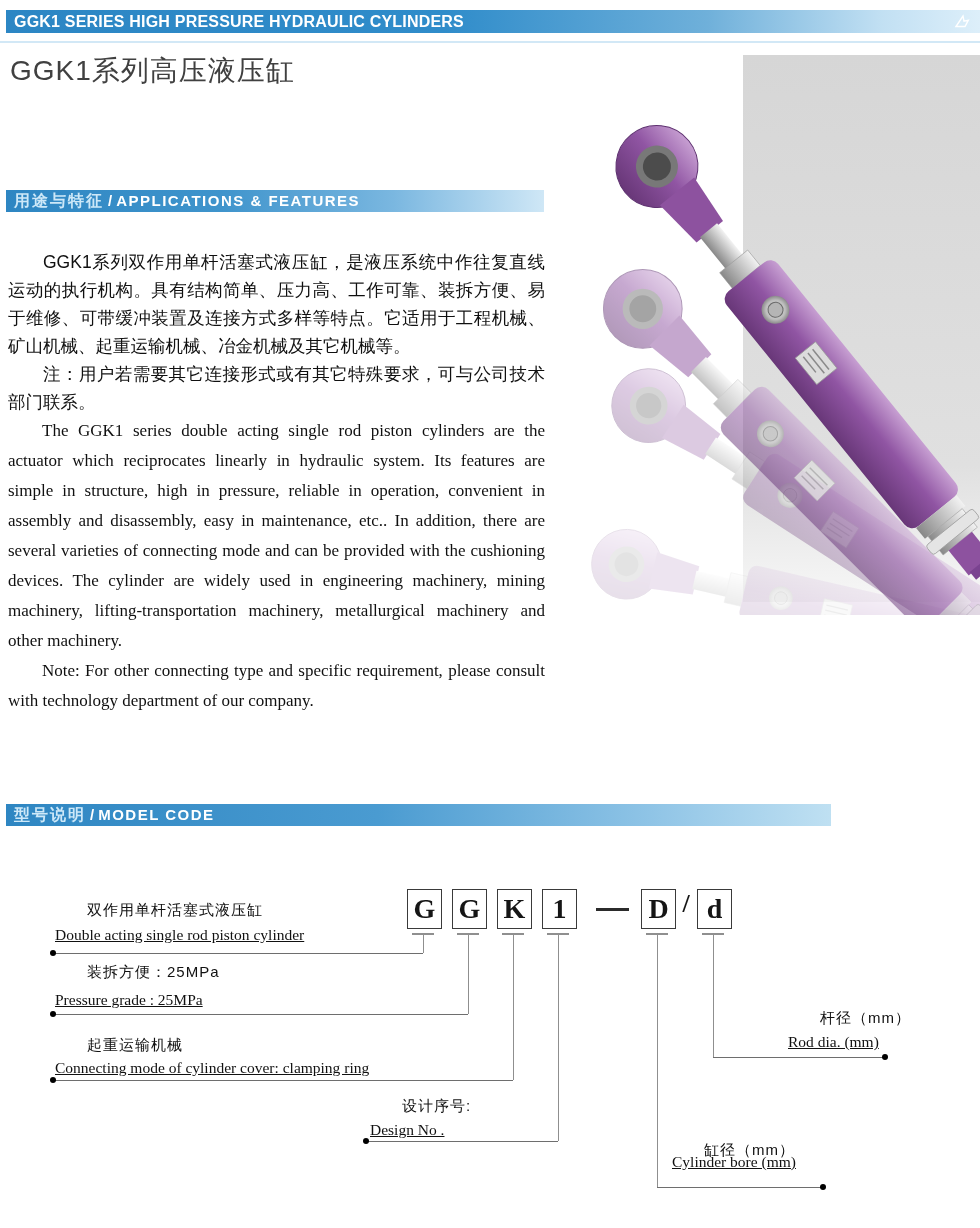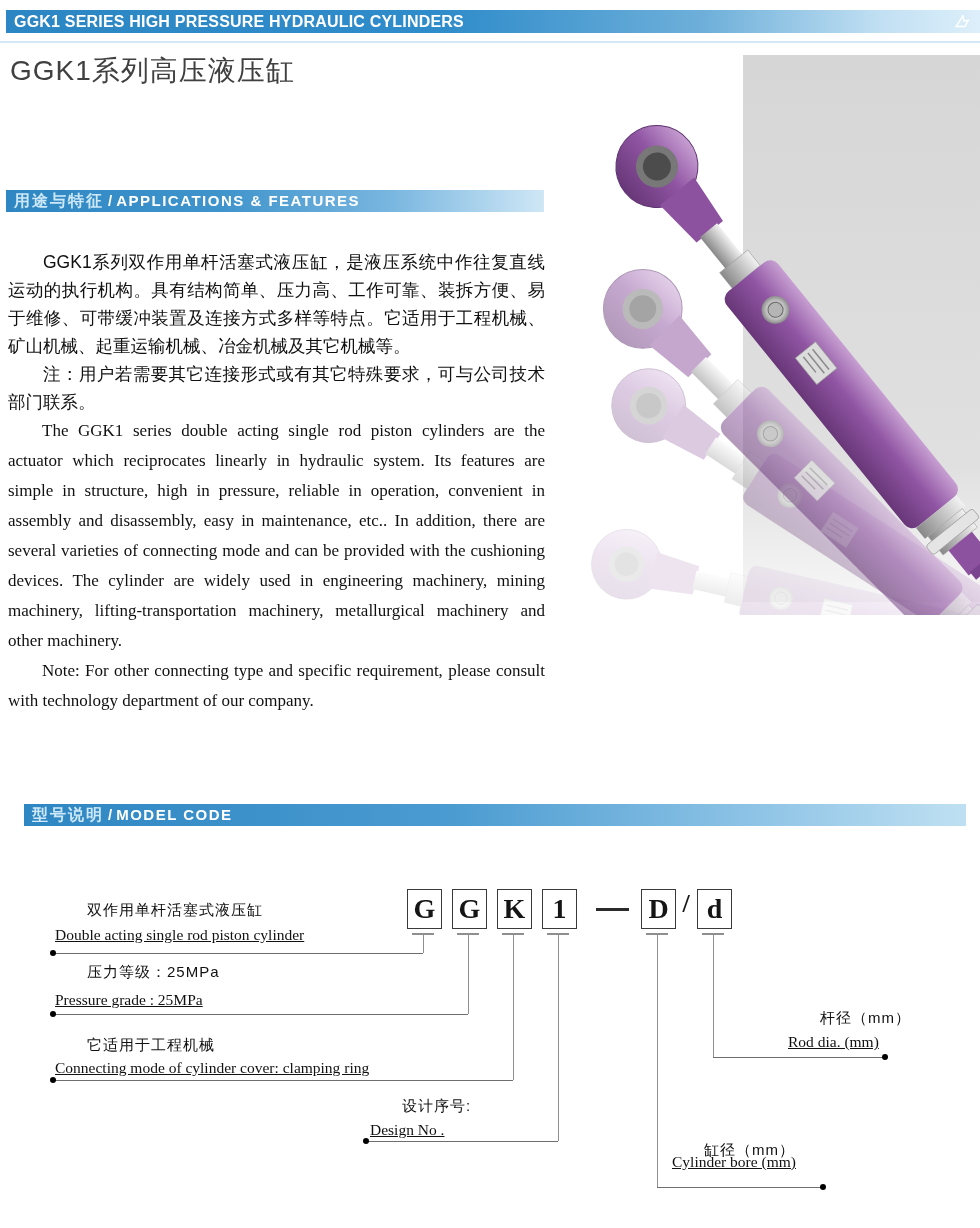--- a/index.html
+++ b/index.html
@@ -20,21 +20,21 @@
   .top-rule{position:absolute;left:0;top:41px;width:980px;height:2px;background:#d2e8f6;}
   
   .page-title{
     position:absolute;left:10px;top:52px;font-size:28px;font-weight:normal;
     color:#404040;letter-spacing:1px;
   }
   
   .section-bar{position:absolute;height:22px;line-height:22px;font-weight:bold;white-space:nowrap;overflow:hidden;}
   .bar-apps{left:6px;top:190px;width:538px;
     background:linear-gradient(90deg,#2e86c2 0%,#3f94cc 40%,#7ab7e0 72%,#cfe7f6 100%);}
-  .bar-model{left:24px;top:804px;width:942px;
+  .bar-model{left:6px;top:804px;width:825px;
     background:linear-gradient(90deg,#2e86c2 0%,#4a9bd1 45%,#8fc4e6 78%,#bfe0f2 100%);}
   .bar-zh{color:#cde8f8;font-size:16px;padding-left:8px;letter-spacing:2px;}
   .bar-sep{color:#ffffff;font-size:15px;padding:0 4px;}
   .bar-en{color:#ffffff;font-size:15px;letter-spacing:1.5px;}
   
   .text-col{position:absolute;left:8px;top:240px;width:537px;margin-top:8px;}
   .p-zh{font-size:17.5px;line-height:28px;text-align:justify;text-indent:2em;margin:0;color:#101010;}
   .p-en{font-family:"Liberation Serif","DejaVu Serif",serif;font-size:17px;line-height:30px;
         text-align:justify;text-indent:2em;margin:0;color:#101010;}
   
@@ -173,24 +173,24 @@
   <div class="bullet" style="left:50px;top:950px"></div>
   <div class="bullet" style="left:50px;top:1011px"></div>
   <div class="bullet" style="left:50px;top:1077px"></div>
   <div class="bullet" style="left:363px;top:1138px"></div>
   <div class="bullet" style="left:820px;top:1184px"></div>
   <div class="bullet" style="left:882px;top:1054px"></div>
 
   <div class="lbl-zh" style="left:55px;top:901px">双作用单杆活塞式液压缸</div>
   <div class="lbl-en" style="left:55px;top:926px">Double acting single rod piston cylinder</div>
 
-  <div class="lbl-zh" style="left:55px;top:963px">压力等级：25MPa</div>
+  <div class="lbl-zh" style="left:55px;top:963px">装拆方便：25MPa</div>
   <div class="lbl-en" style="left:55px;top:991px">Pressure grade : 25MPa</div>
 
-  <div class="lbl-zh" style="left:55px;top:1036px">它适用于工程机械</div>
+  <div class="lbl-zh" style="left:55px;top:1036px">起重运输机械</div>
   <div class="lbl-en" style="left:55px;top:1059px">Connecting mode of cylinder cover: clamping ring</div>
 
   <div class="lbl-zh" style="left:370px;top:1097px">设计序号:</div>
   <div class="lbl-en" style="left:370px;top:1121px">Design No .</div>
 
   <div class="lbl-zh" style="left:788px;top:1009px">杆径（mm）</div>
   <div class="lbl-en" style="left:788px;top:1033px">Rod dia. (mm)</div>
 
   <div class="lbl-zh" style="left:672px;top:1141px">缸径（mm）</div>
   <div class="lbl-en" style="left:672px;top:1153px">Cylinder bore  (mm)</div>

